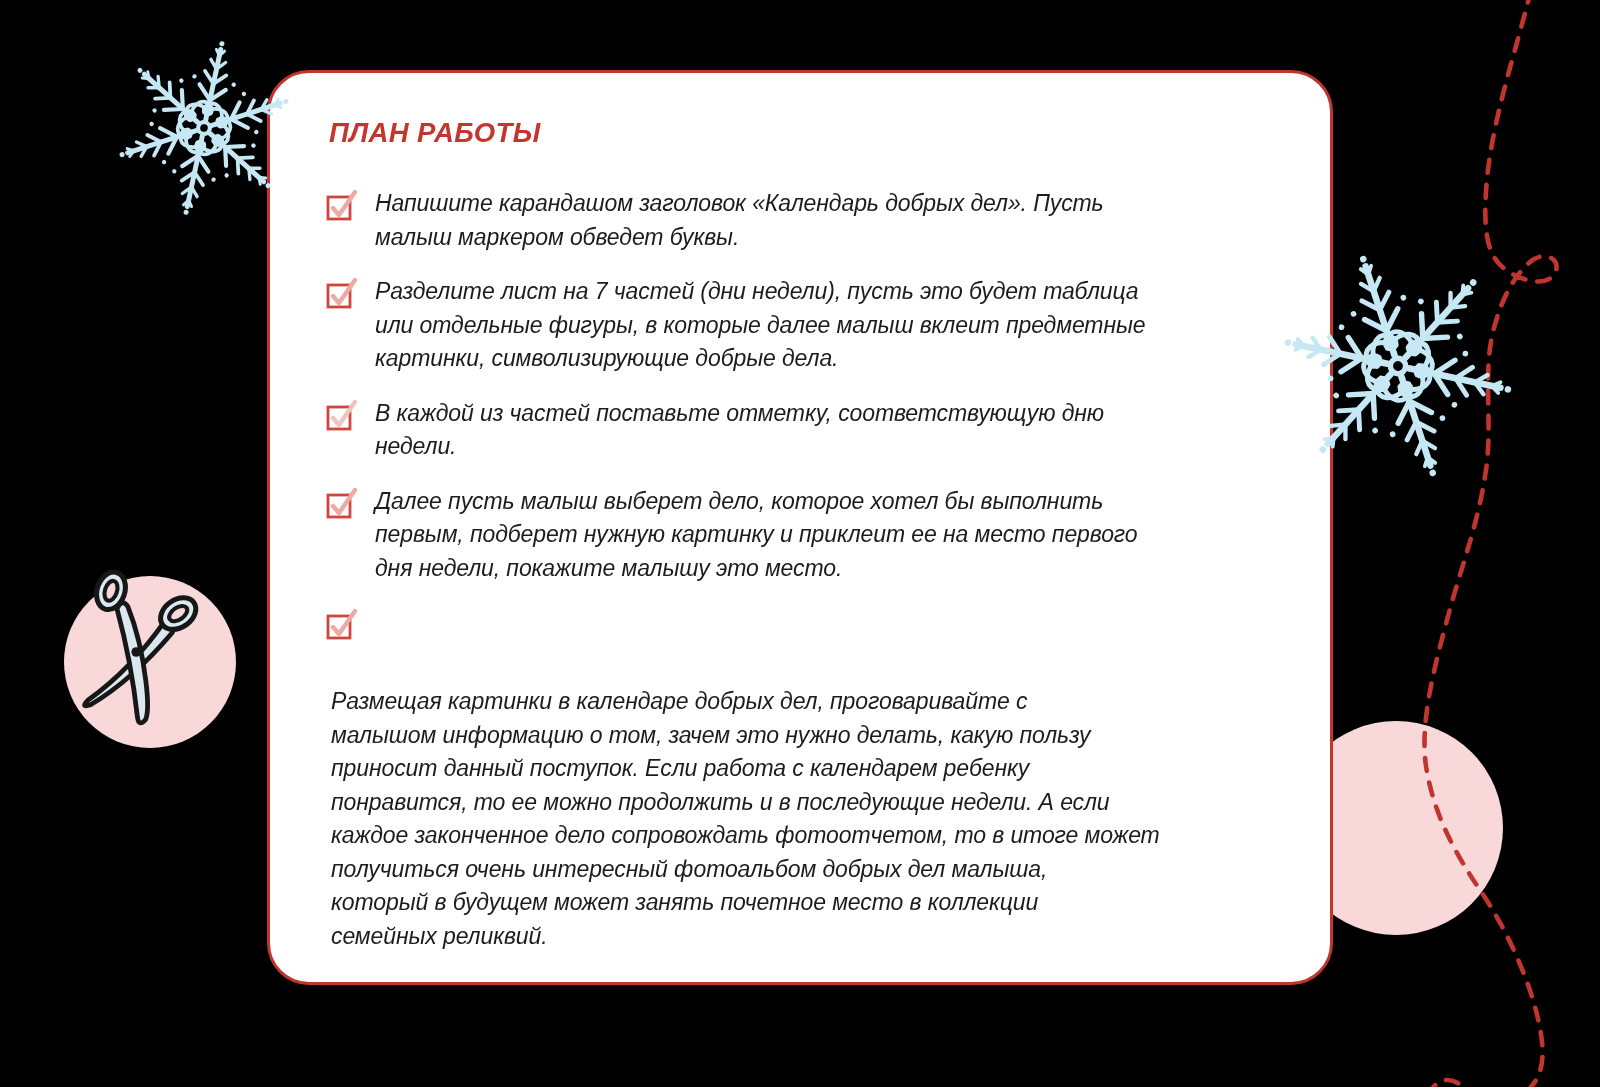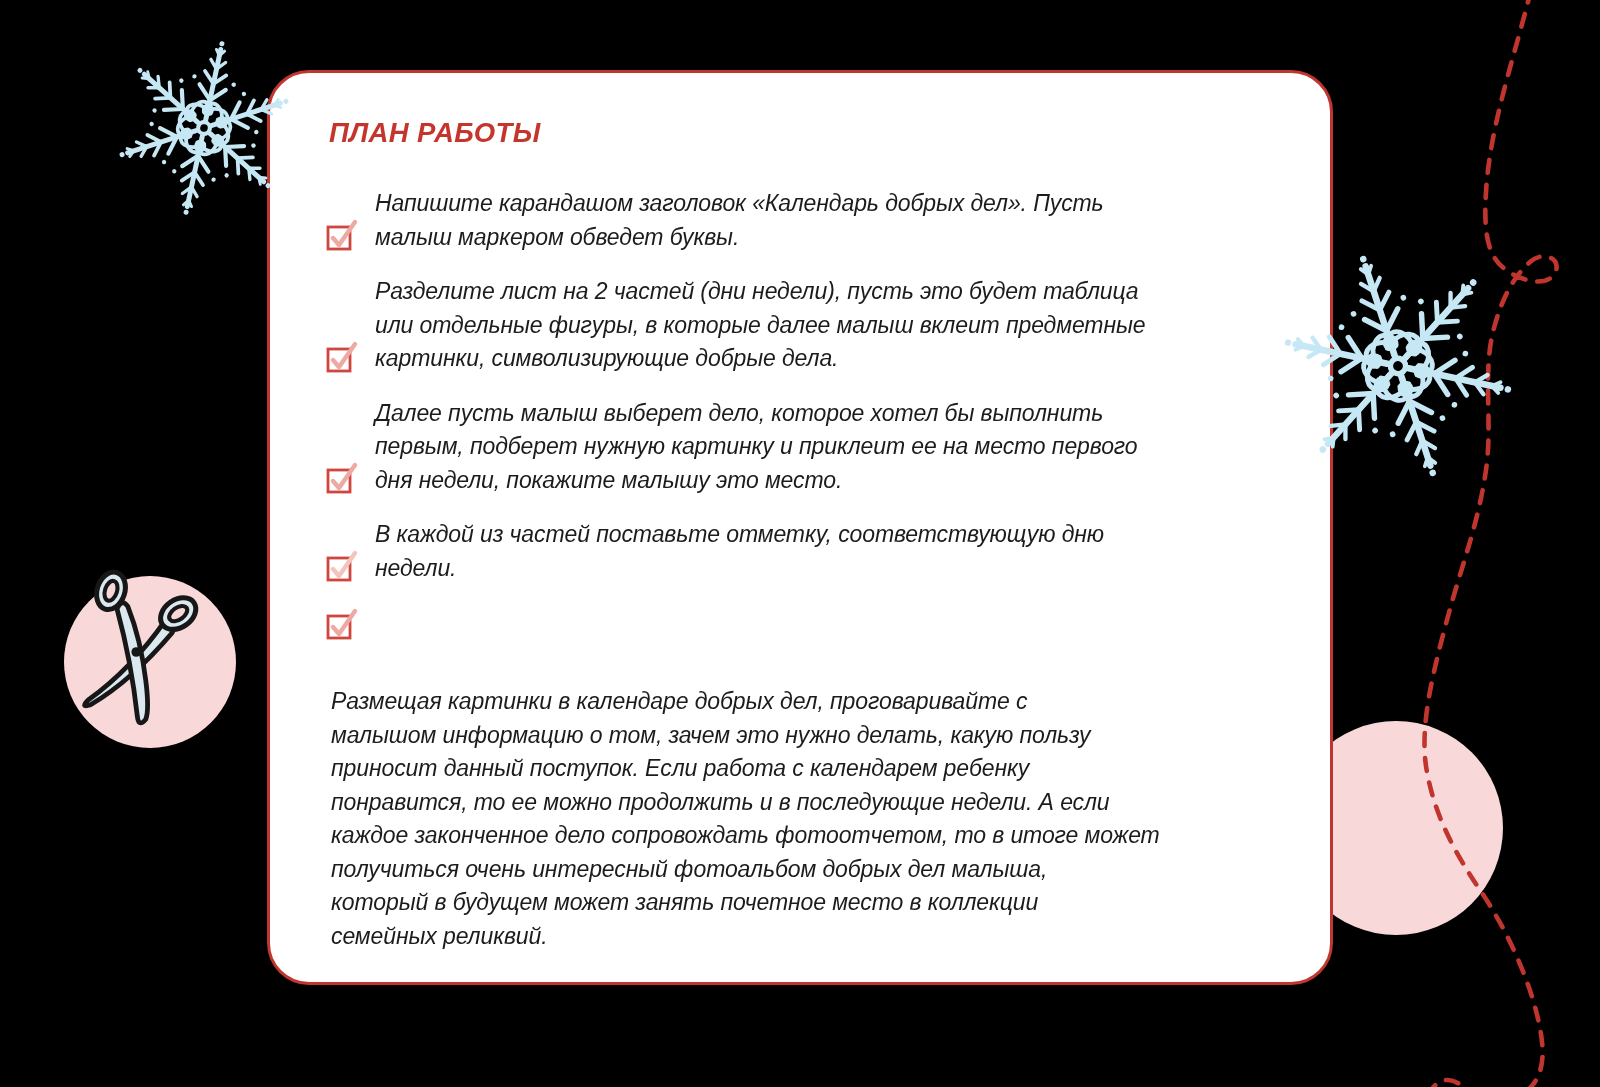--- a/index.html
+++ b/index.html
@@ -17,21 +17,21 @@
   
   .card{
     position:absolute; left:267px; top:70px; width:1066px; height:915px;
     background:#ffffff; border:3.5px solid #c0362e; border-radius:42px;
     z-index:2; padding:44px 44px 56px 55px;
   }
   .card-title{
     font-style:italic; font-weight:bold; font-size:27.5px; letter-spacing:.4px;
     color:#c5352c; margin:0 0 38px 4px;
   }
-  .check-item{ display:flex; align-items:flex-end; margin-bottom:21px;margin-top:12px; }
+  .check-item{ display:flex; align-items:flex-start; margin-bottom:21px;margin-top:12px; }
   .check-cell{ width:50px; flex:0 0 50px; padding-top:1px; }
   .check-cell svg{ display:block; }
   .item-text, .paragraph{
     font-style:italic; font-size:23px; line-height:33.5px; color:#1c1c1c;
     letter-spacing:-0.1px; white-space:pre-line;
   }
   .paragraph{ margin-top:42px; margin-left:6px; }
   
   .dash-layer{ position:absolute; left:0; top:0; z-index:3; pointer-events:none; }
   .scissors-badge{ position:absolute; left:64px; top:576px; width:172px; height:172px;
@@ -61,46 +61,46 @@
 малыш маркером обведет буквы.</span>
     </div>
 
     <div class="check-item">
       <span class="check-cell">
         <svg width="36" height="36" viewBox="0 0 36 36">
           <rect x="3" y="9" width="22" height="22" fill="#ffffff" stroke="#d0453d" stroke-width="2.8"></rect>
           <path d="M8 20 L14 27 L30 4" fill="none" stroke="#edaaa2" stroke-width="4.4" stroke-linecap="round" stroke-linejoin="round"></path>
         </svg>
       </span>
-      <span class="item-text">Разделите лист на 2 частей (дни недели), пусть это будет таблица
+      <span class="item-text">Разделите лист на 7 частей (дни недели), пусть это будет таблица
 или отдельные фигуры, в которые далее малыш вклеит предметные
 картинки, символизирующие добрые дела.</span>
+    </div>
+
+    <div class="check-item">
+      <span class="check-cell">
+        <svg width="36" height="36" viewBox="0 0 36 36">
+          <rect x="3" y="9" width="22" height="22" fill="#ffffff" stroke="#d0453d" stroke-width="2.8"></rect>
+          <path d="M8 20 L14 27 L30 4" fill="none" stroke="#f2c4be" stroke-width="4.4" stroke-linecap="round" stroke-linejoin="round"></path>
+        </svg>
+      </span>
+      <span class="item-text">В каждой из частей поставьте отметку, соответствующую дню
+недели.</span>
     </div>
 
     <div class="check-item">
       <span class="check-cell">
         <svg width="36" height="36" viewBox="0 0 36 36">
           <rect x="3" y="9" width="22" height="22" fill="#ffffff" stroke="#d0453d" stroke-width="2.8"></rect>
           <path d="M8 20 L14 27 L30 4" fill="none" stroke="#edaaa2" stroke-width="4.4" stroke-linecap="round" stroke-linejoin="round"></path>
         </svg>
       </span>
       <span class="item-text">Далее пусть малыш выберет дело, которое хотел бы выполнить
 первым, подберет нужную картинку и приклеит ее на место первого
 дня недели, покажите малышу это место.</span>
-    </div>
-
-    <div class="check-item">
-      <span class="check-cell">
-        <svg width="36" height="36" viewBox="0 0 36 36">
-          <rect x="3" y="9" width="22" height="22" fill="#ffffff" stroke="#d0453d" stroke-width="2.8"></rect>
-          <path d="M8 20 L14 27 L30 4" fill="none" stroke="#f2c4be" stroke-width="4.4" stroke-linecap="round" stroke-linejoin="round"></path>
-        </svg>
-      </span>
-      <span class="item-text">В каждой из частей поставьте отметку, соответствующую дню
-недели.</span>
     </div>
 
     <div class="check-item">
       <span class="check-cell">
         <svg width="36" height="36" viewBox="0 0 36 36">
           <rect x="3" y="9" width="22" height="22" fill="#ffffff" stroke="#d0453d" stroke-width="2.8"></rect>
           <path d="M8 20 L14 27 L30 4" fill="none" stroke="#edaaa2" stroke-width="4.4" stroke-linecap="round" stroke-linejoin="round"></path>
         </svg>
       </span>
     </div>

